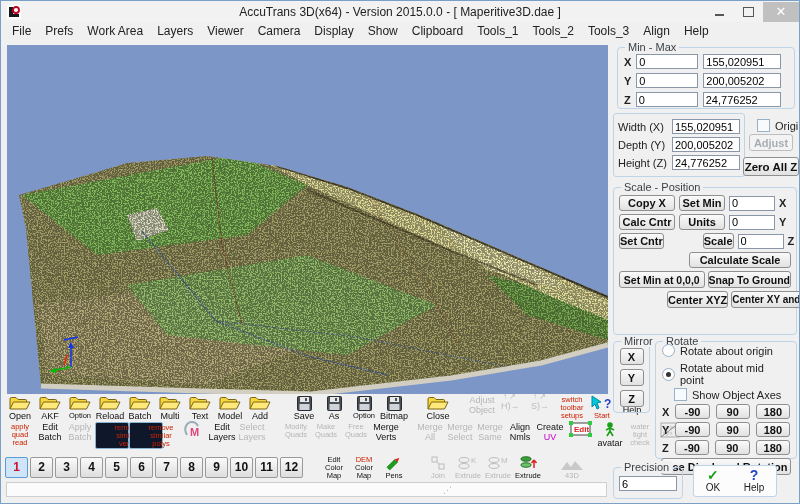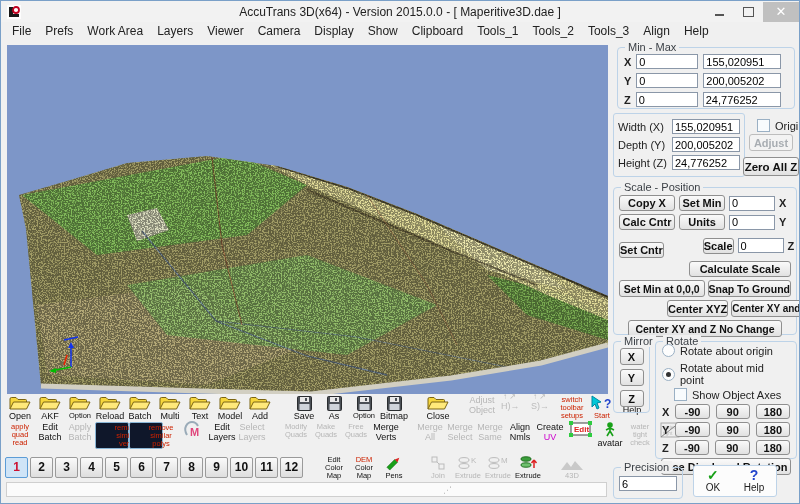--- a/index.html
+++ b/index.html
@@ -670,39 +670,36 @@
           <input class="tin" value="0" style="width: 46px;">
           <span class="axl">X</span>
         </div>
         <div class="sprow">
           <div class="btn" style="width: 56px; height: 16px;">Calc Cntr</div>
           <div class="btn" style="width: 46px; height: 16px;">Units</div>
           <input class="tin" value="0" style="width: 46px;">
           <span class="axl">Y</span>
         </div>
         <div class="sprow">
-          <div class="btn" style="width: 72px; height: 16px; margin-top: 9px;">Set Cntr</div>
+          <div class="btn" style="width: 72px; height: 16px;">Set Cntr</div>
           <div class="btn" style="width: 58px; height: 16px; margin-left: 35px;">Scale</div>
           <input class="tin" value="0" style="width: 46px;">
           <span class="axl">Z</span>
         </div>
       </div>
     <div class="sprow" style="justify-content:flex-end;">
       <div class="btn" style="width:102px;height:16px;">Calculate Scale</div>
     </div>
     <div class="sprow" style="gap:3px;">
       <div class="btn" style="width:89px;height:17px;font-size:10.5px;">Set Min at 0,0,0</div>
       <div class="btn" style="width:84px;height:17px;font-size:10.5px;">Snap To Ground</div>
     </div>
     <div class="sprow" style="gap:3px;padding-left:48px;">
       <div class="btn" style="width:76px;height:17px;">Center XYZ</div>
       <div class="btn" style="width:97px;height:17px;font-size:10px;">Center XY and Z0</div>
-    </div>
-    <div class="sprow" style="justify-content:center;">
-      <div class="btn" style="width:154px;height:17px;font-size:10.5px;">Center XY and Z No Change</div>
     </div>
   </div>
 
   <div class="gb" style="left:612px;top:340px;width:37px;height:72px;">
     <div class="gbt">Mirror</div>
     <div id="mirror-btns" style="display:flex;flex-direction:column;align-items:center;gap:4px;padding-top:6px;">
         <div class="btn" style="width: 24px; height: 17px;">X</div>
         <div class="btn" style="width: 24px; height: 17px;">Y</div>
         <div class="btn" style="width: 24px; height: 17px;">Z</div>
       </div>

